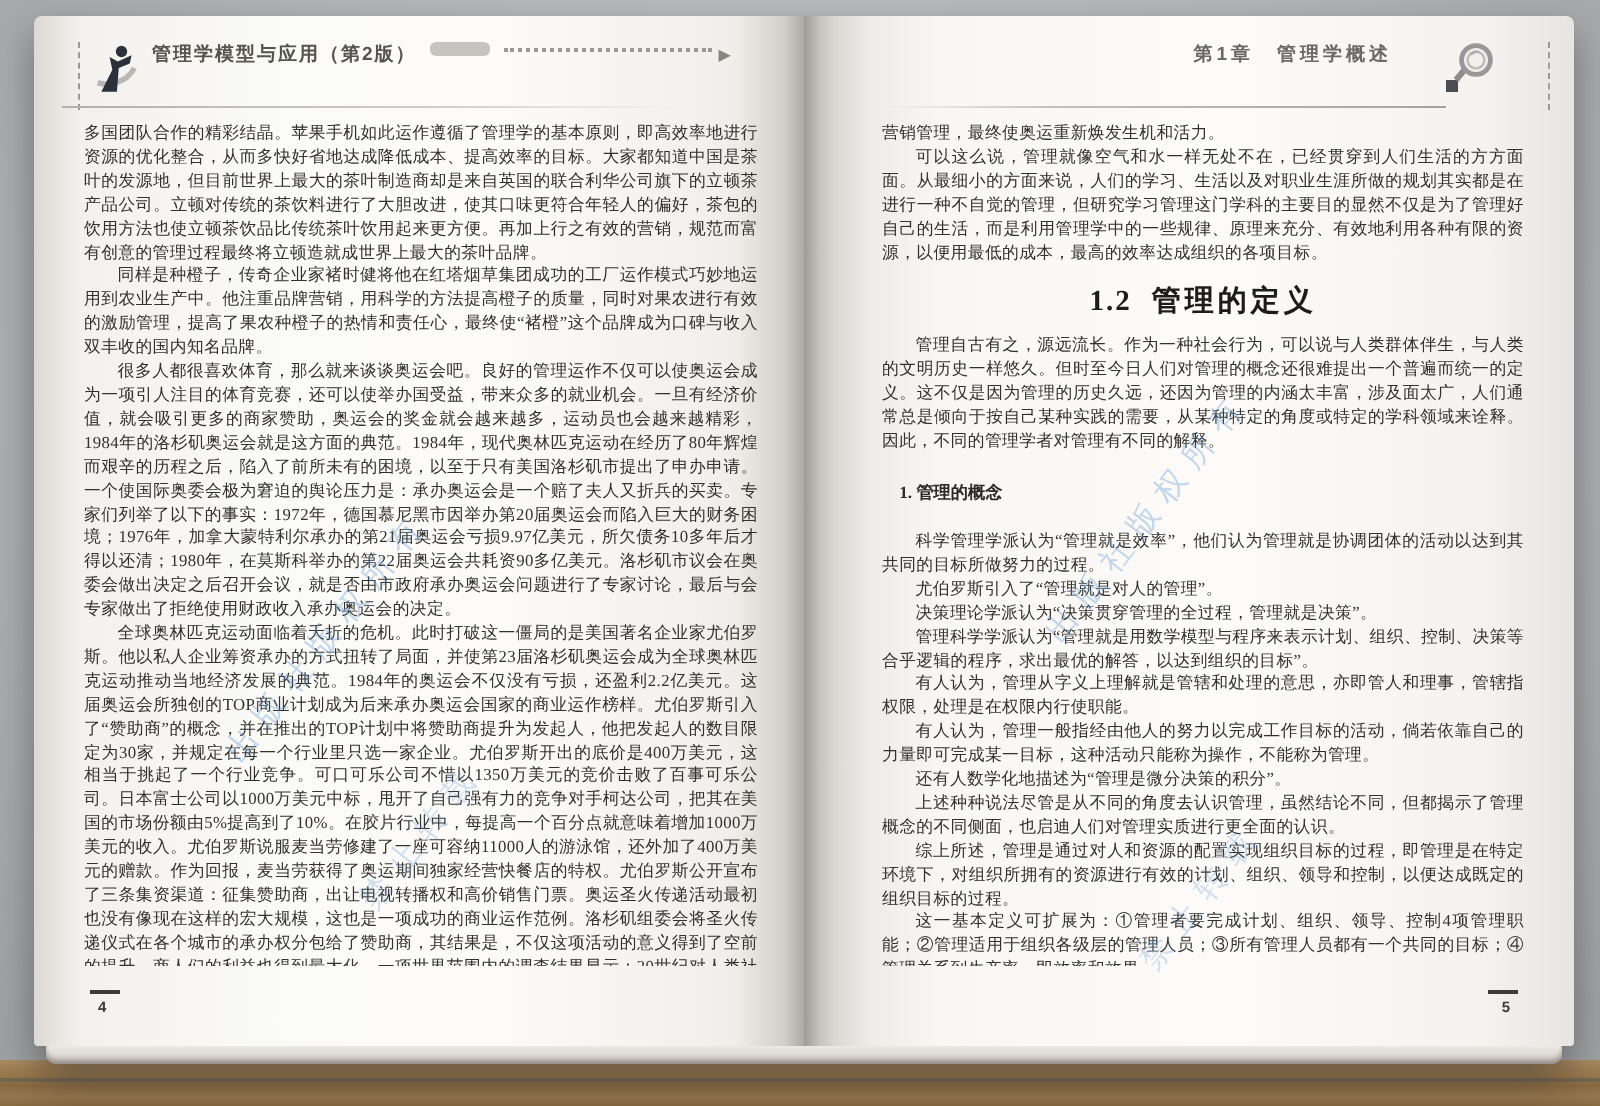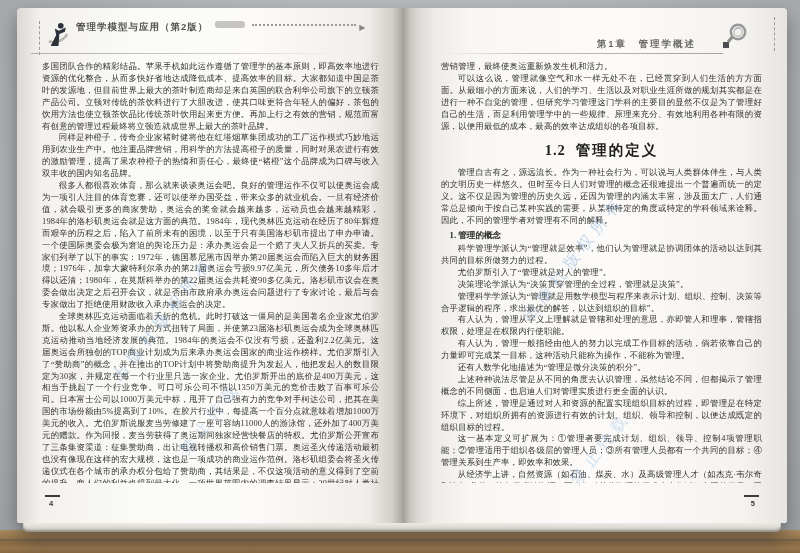--- a/index.html
+++ b/index.html
@@ -26,21 +26,21 @@
     background:linear-gradient(90deg,#dcd9d4 0%,#f3f1ee 6%,#fafaf7 30%,#fcfbf9 60%,#f1efeb 90%,#dedbd5 100%);}
   .page-right{left:385px;width:385px;border-radius:0 4px 2px 0;
     background:linear-gradient(90deg,#c9c6c1 0%,#e9e7e3 4%,#f8f7f4 18%,#fcfbf9 55%,#f5f3f0 88%,#e7e5e1 100%);}
   .gutter{position:absolute;top:0;bottom:9px;left:352px;width:66px;pointer-events:none;
     background:linear-gradient(90deg,rgba(60,55,48,0) 0%,rgba(60,55,48,.10) 35%,rgba(60,55,48,.30) 50%,rgba(60,55,48,.12) 62%,rgba(60,55,48,0) 100%);}
   
   .lp-header{position:absolute;top:13px;left:22px;right:26px;height:30px;
     display:flex;align-items:flex-start;gap:7px;
     font-family:"Liberation Sans","DejaVu Sans",sans-serif;}
   .rp-header{position:absolute;top:13px;left:40px;right:12px;height:30px;
-    display:flex;align-items:flex-end;justify-content:flex-end;gap:24px;
+    display:flex;align-items:flex-start;justify-content:flex-end;gap:24px;
     font-family:"Liberation Sans","DejaVu Sans",sans-serif;}
   .v-dash{height:34px;border-left:1px dashed #9c9a96;}
   .lp-title{font-size:9.5px;font-weight:bold;color:#55544f;letter-spacing:1px;white-space:nowrap;}
   .rp-chapter{font-size:9.5px;font-weight:bold;color:#6b6a66;letter-spacing:2px;white-space:nowrap;}
   .pill{width:30px;height:7px;border-radius:3px;background:#c6c4bf;}
   .dot-trail{width:104px;border-bottom:2px dotted #9b9995;height:0;position:relative;top:3px;}
   .trail-arrow{color:#87857f;font-size:8px;position:relative;top:2px;left:-4px;}
   .lp-rule{position:absolute;top:45px;left:14px;width:310px;height:1px;
     background:linear-gradient(90deg,#b2b0ac 0%,#d3d1cd 65%,rgba(211,209,205,0) 100%);}
   .rp-rule{position:absolute;top:45px;right:64px;width:280px;height:1px;
@@ -49,21 +49,21 @@
   .magnifier{width:30px;height:28px;flex:0 0 auto;}
   
   .lp-content{position:absolute;left:25px;right:23px;top:53px;bottom:40px;overflow:hidden;}
   .rp-content{position:absolute;left:39px;right:25px;top:53px;bottom:40px;overflow:hidden;}
   .para{margin:0;font-size:8.4px;line-height:11.9px;color:#32312d;
     text-align:justify;text-indent:2em;letter-spacing:.2px;}
   .para.cont{text-indent:0;}
   .section-heading{margin:9px 0 7px 0;text-align:center;font-weight:bold;color:#1d1c1a;
     font-size:14.5px;letter-spacing:2px;}
   .section-heading .sec-num{margin-right:10px;letter-spacing:1px;}
-  .subhead{margin:2px 0;font-size:8.6px;line-height:12px;font-weight:bold;color:#2b2a26;text-indent:1em;}
+  .subhead{margin:13px 0;font-size:8.6px;line-height:12px;font-weight:bold;color:#2b2a26;text-indent:1em;}
   
   .pagenum{position:absolute;bottom:15px;font-family:"Liberation Sans","DejaVu Sans",sans-serif;}
   .pagenum .pn-bar{width:15px;height:2.5px;background:#3c3b38;margin-bottom:2px;}
   .pagenum span{font-size:7.5px;font-weight:bold;color:#3c3b38;display:block;padding-left:4px;}
   .pn-left{left:28px;}
   .pn-right{right:28px;}
   .pn-right .pn-bar{margin-left:auto;}
   .pn-right span{text-align:right;padding-right:4px;}
   
   .wm{position:absolute;white-space:nowrap;pointer-events:none;

